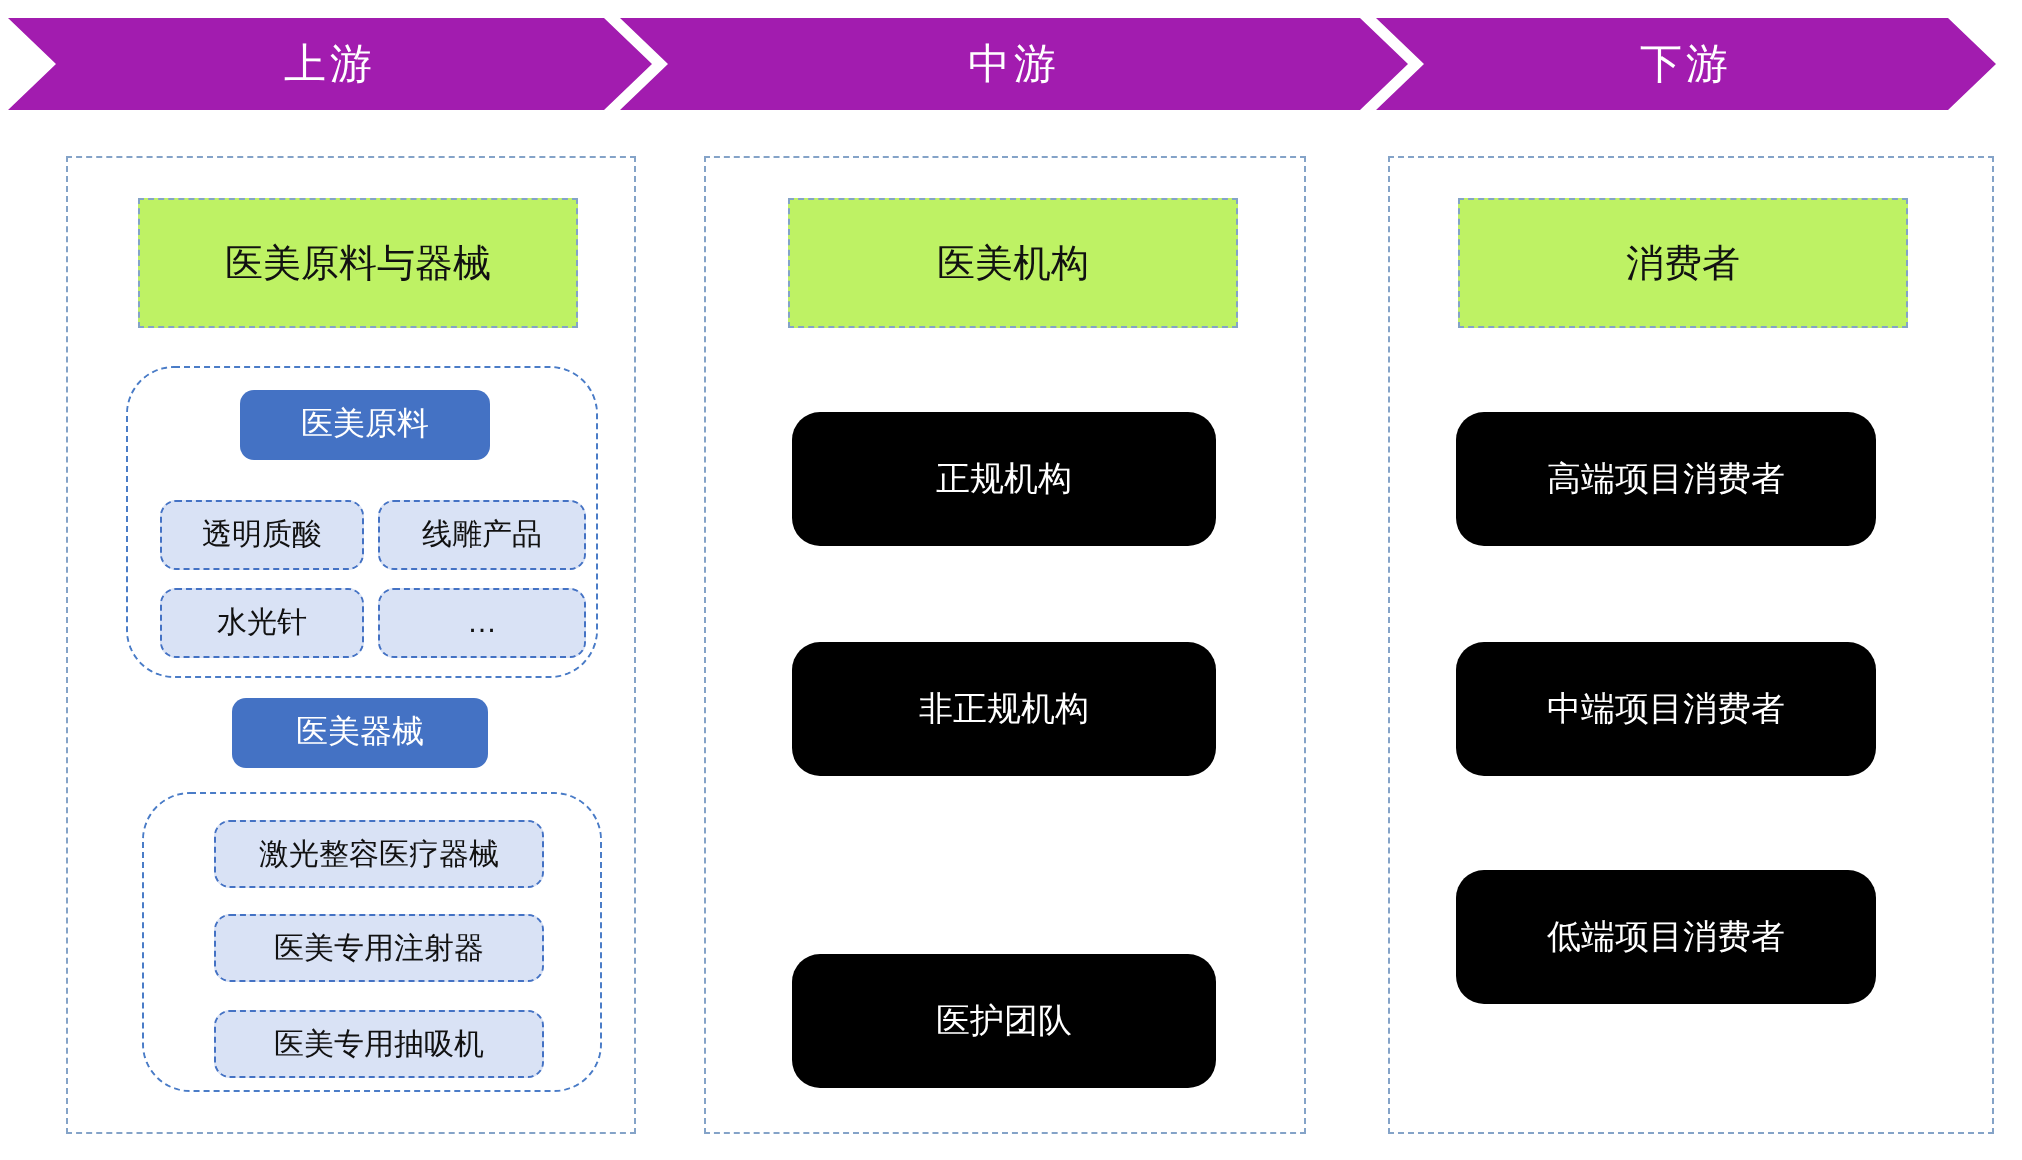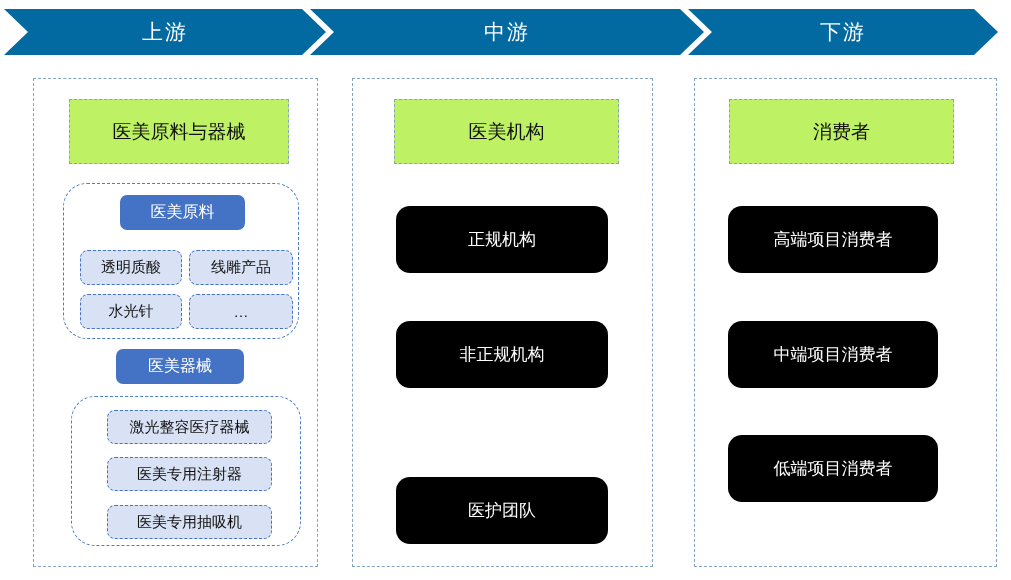--- a/index.html
+++ b/index.html
@@ -5,21 +5,21 @@
   * { margin:0; padding:0; box-sizing:border-box; }
   html,body { background:#ffffff; }
   body { font-family:"Liberation Sans","DejaVu Sans",sans-serif; }
   .canvas {
     position:relative; width:1011px; height:580px; background:#ffffff;
     overflow:hidden;
   }
 
   
   .banner {
-    position:absolute; top:9px; height:46px; background:#0369a1;
+    position:absolute; top:9px; height:46px; background:#a21caf;
     clip-path: polygon(0 0, calc(100% - 24px) 0, 100% 50%, calc(100% - 24px) 100%, 0 100%, 24px 50%);
     display:flex; align-items:center; justify-content:center;
     color:#ffffff; font-size:21px; letter-spacing:2px;
   }
   .banner-1 { left:4px;   width:322px; }
   .banner-2 { left:310px; width:394px; }
   .banner-3 { left:688px; width:310px; }
 
   
   .col {

